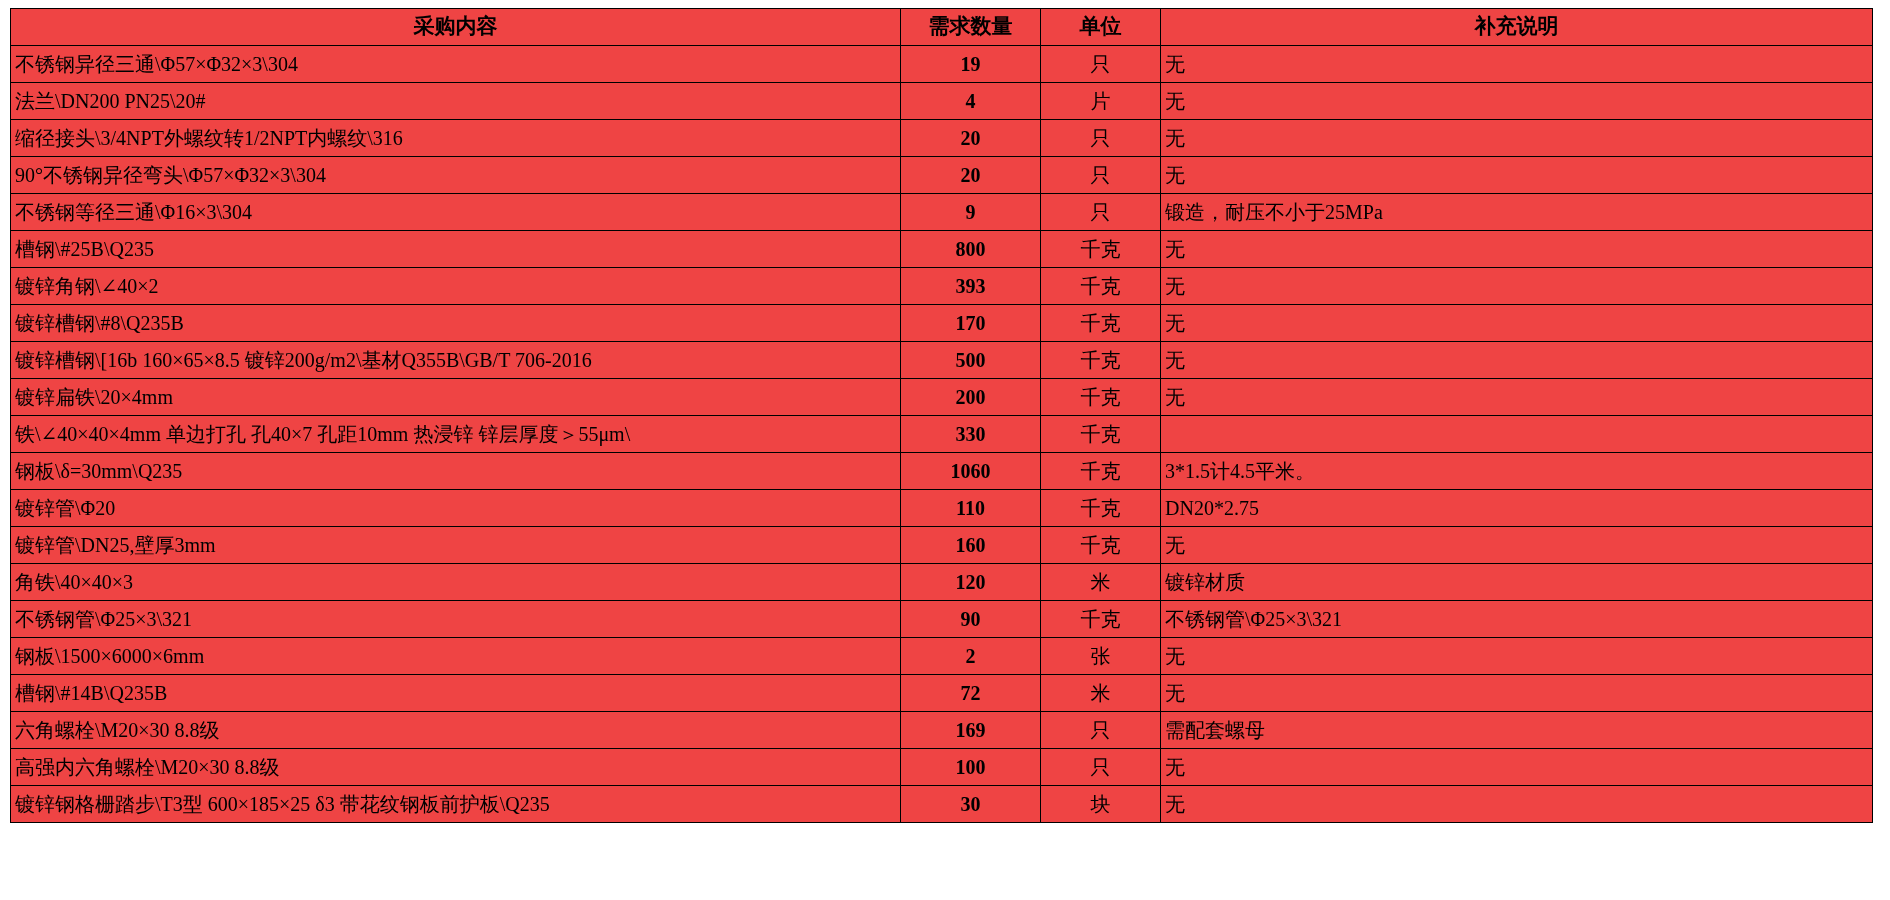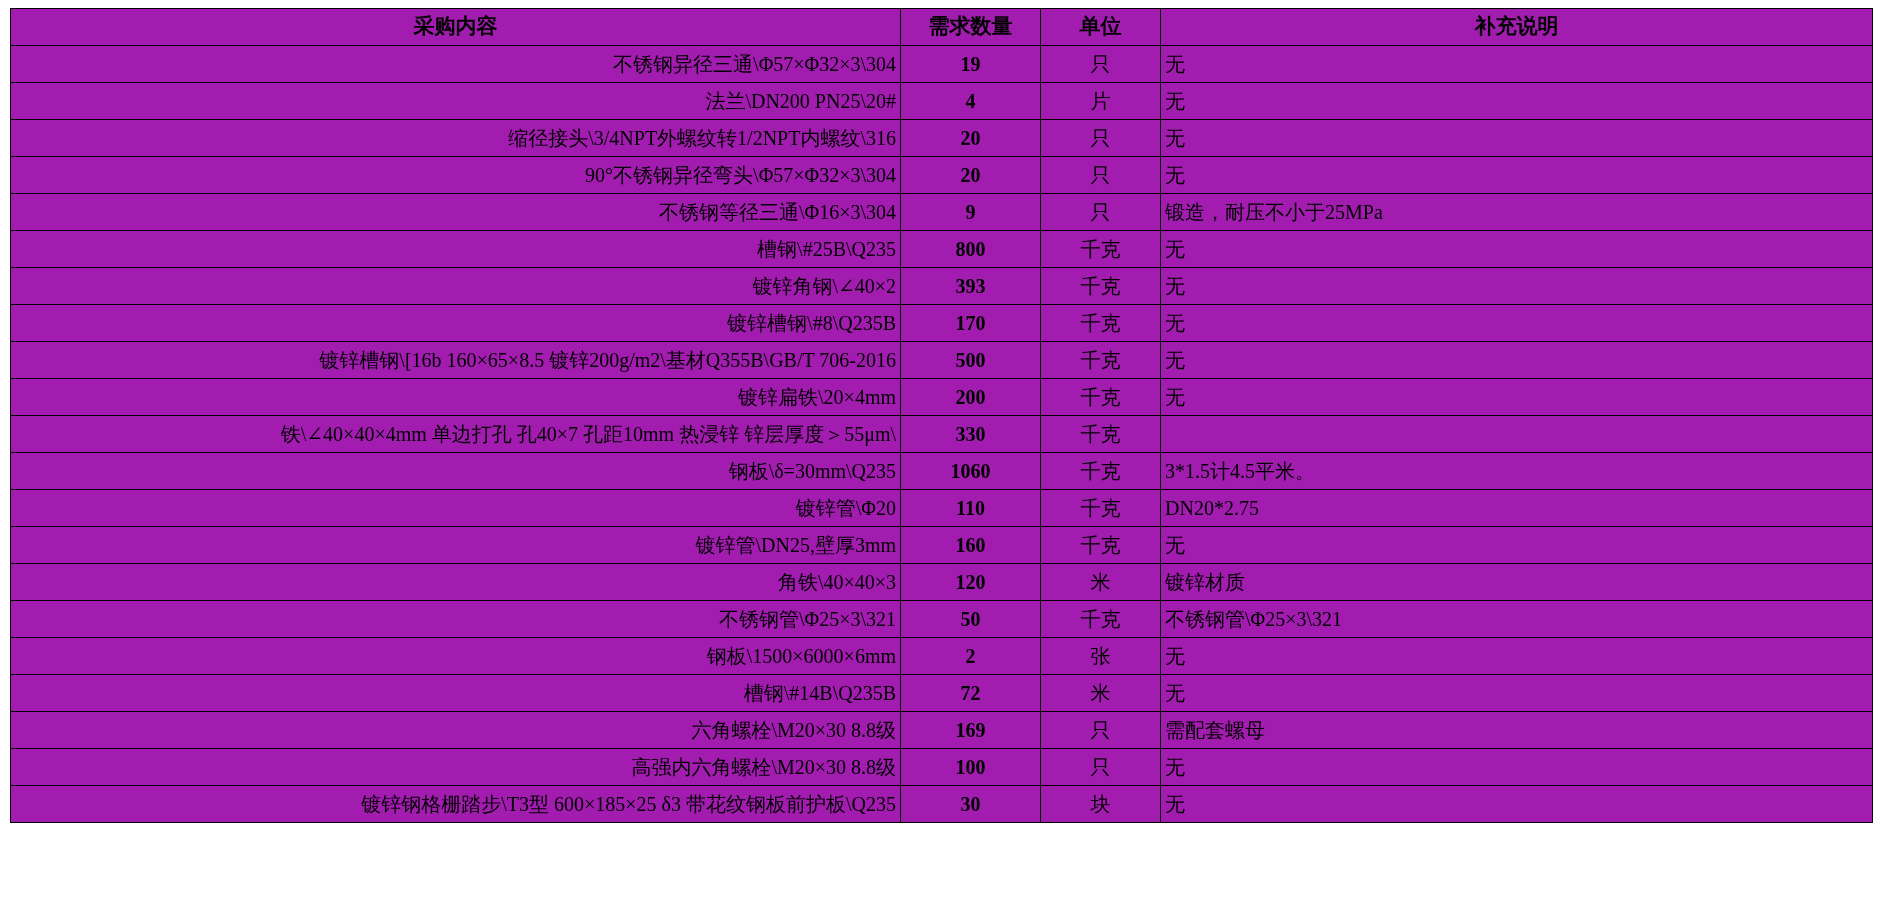--- a/index.html
+++ b/index.html
@@ -17,21 +17,21 @@
   .sheet {
     position: absolute;
     left: 10px;
     top: 8px;
     width: 1862px;
   }
   table.proc-table {
     border-collapse: collapse;
     table-layout: fixed;
     width: 1862px;
-    background: #a21caf;
+    background: #ef4444;
   }
   table.proc-table col.c-name   { width: 890px; }
   table.proc-table col.c-qty    { width: 140px; }
   table.proc-table col.c-unit   { width: 120px; }
   table.proc-table col.c-note   { width: 712px; }
 
   table.proc-table th,
   table.proc-table td {
     border: 1px solid #000000;
     height: 36px;
@@ -40,21 +40,21 @@
     font-size: 20px;
     white-space: nowrap;
     overflow: hidden;
   }
   table.proc-table thead th {
     font-weight: bold;
     text-align: center;
     font-size: 21px;
   }
   td.name {
-    text-align: right;
+    text-align: left;
   }
   td.qty {
     text-align: center;
     font-weight: bold;
   }
   td.unit {
     text-align: center;
   }
   td.note {
     text-align: left;
@@ -166,21 +166,21 @@
         <td class="note">无</td>
       </tr>
       <tr>
         <td class="name">角铁\40×40×3</td>
         <td class="qty">120</td>
         <td class="unit">米</td>
         <td class="note">镀锌材质</td>
       </tr>
       <tr>
         <td class="name">不锈钢管\Φ25×3\321</td>
-        <td class="qty">50</td>
+        <td class="qty">90</td>
         <td class="unit">千克</td>
         <td class="note">不锈钢管\Φ25×3\321</td>
       </tr>
       <tr>
         <td class="name">钢板\1500×6000×6mm</td>
         <td class="qty">2</td>
         <td class="unit">张</td>
         <td class="note">无</td>
       </tr>
       <tr>

